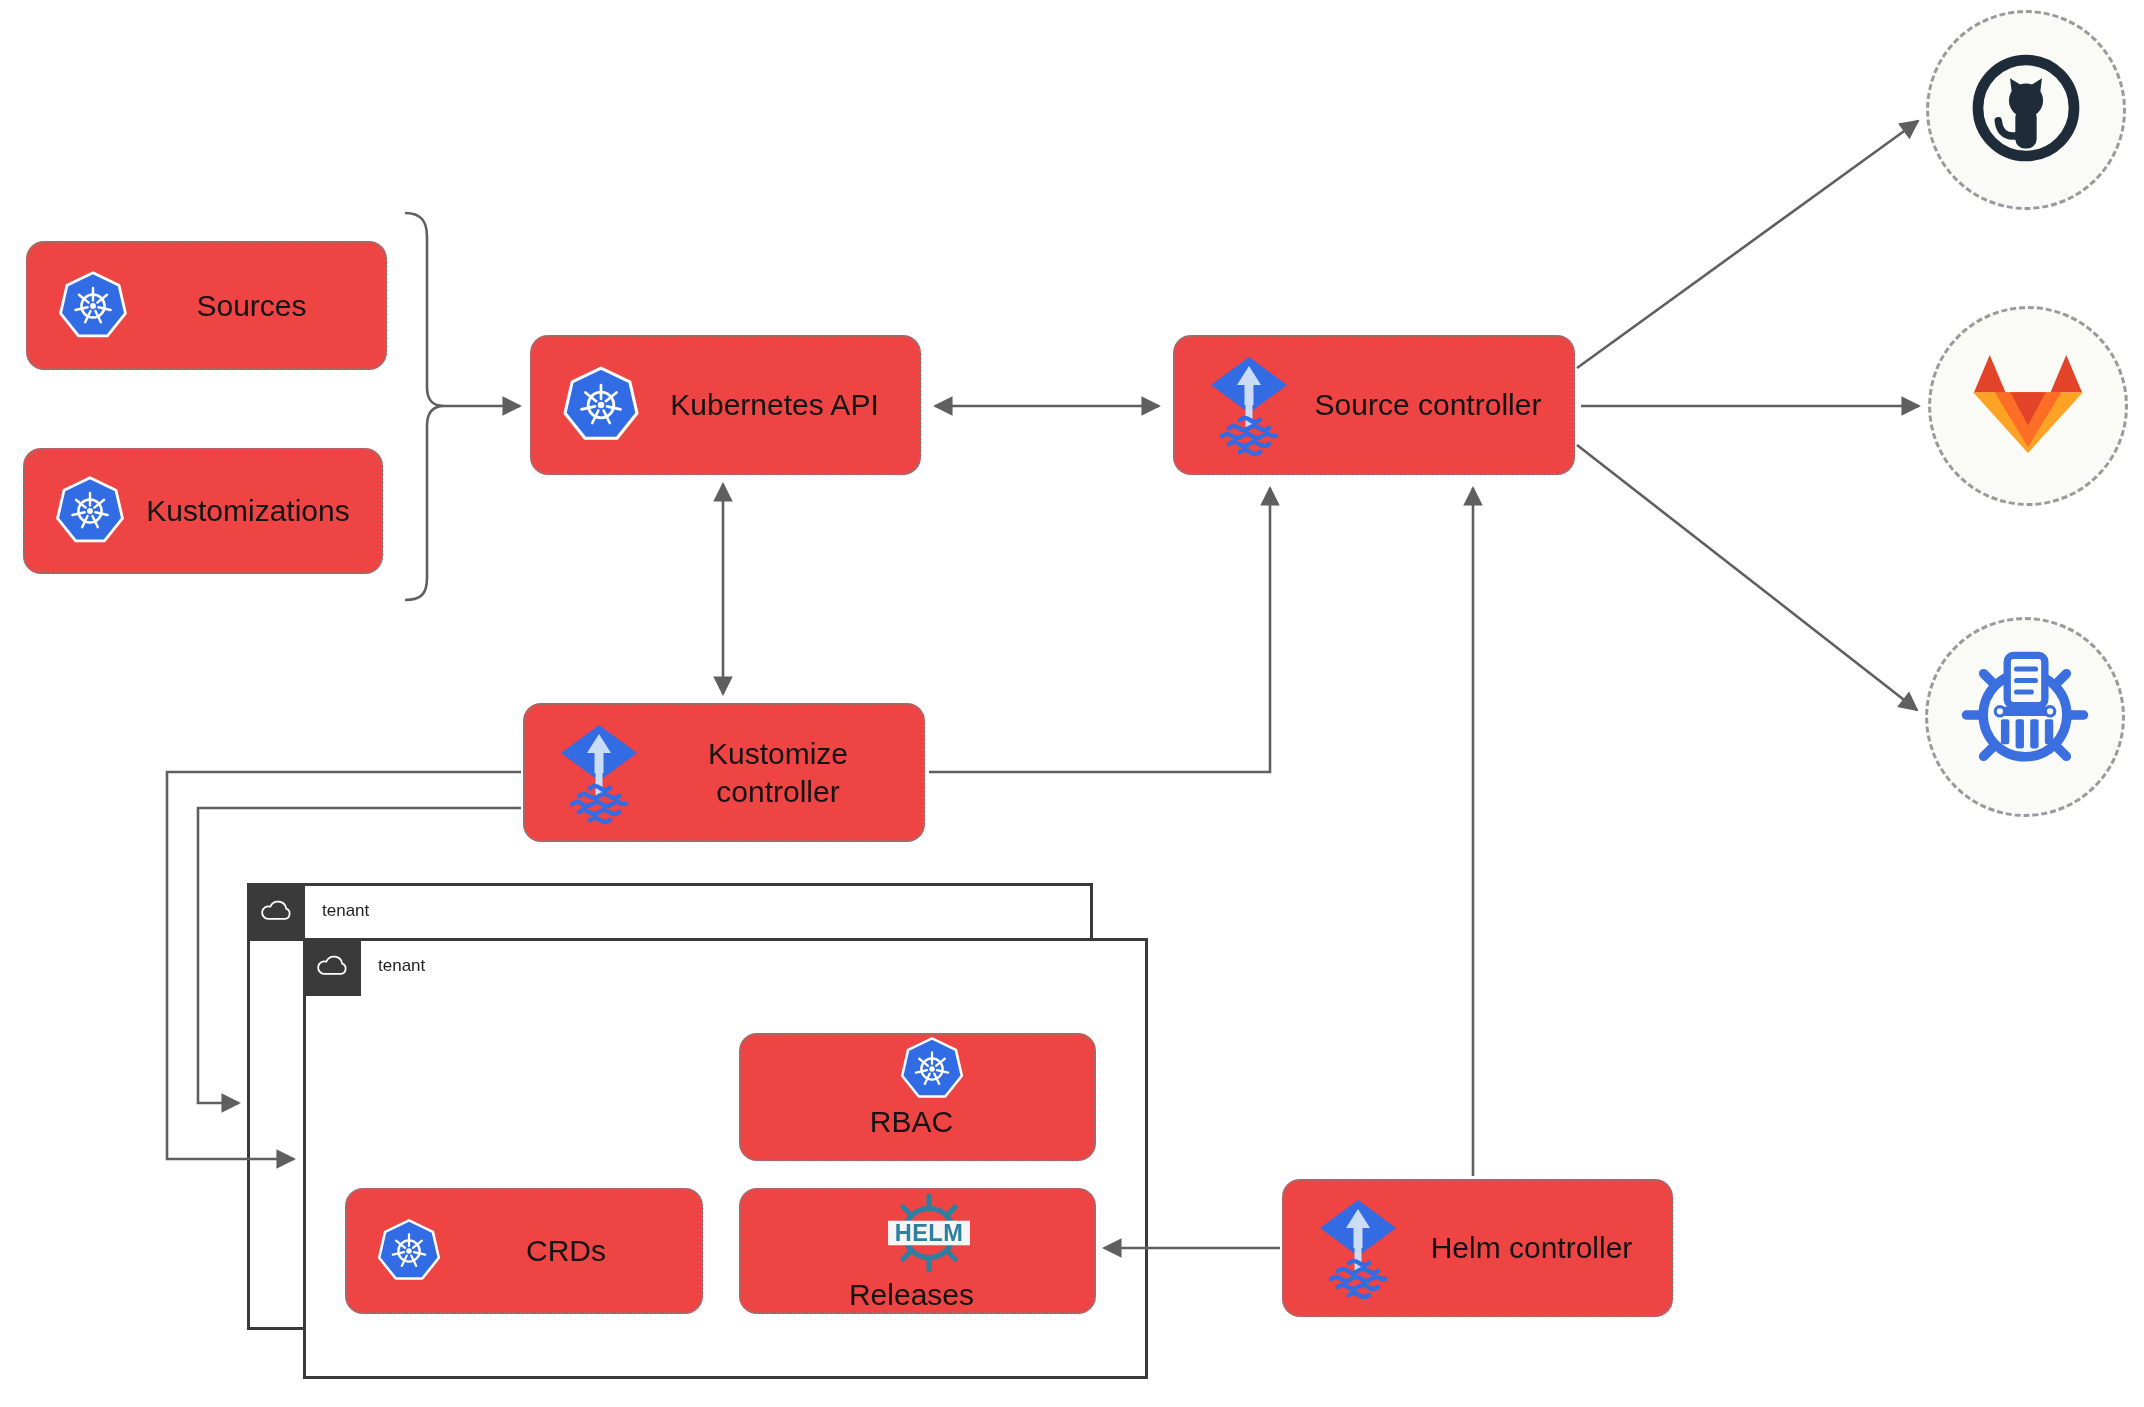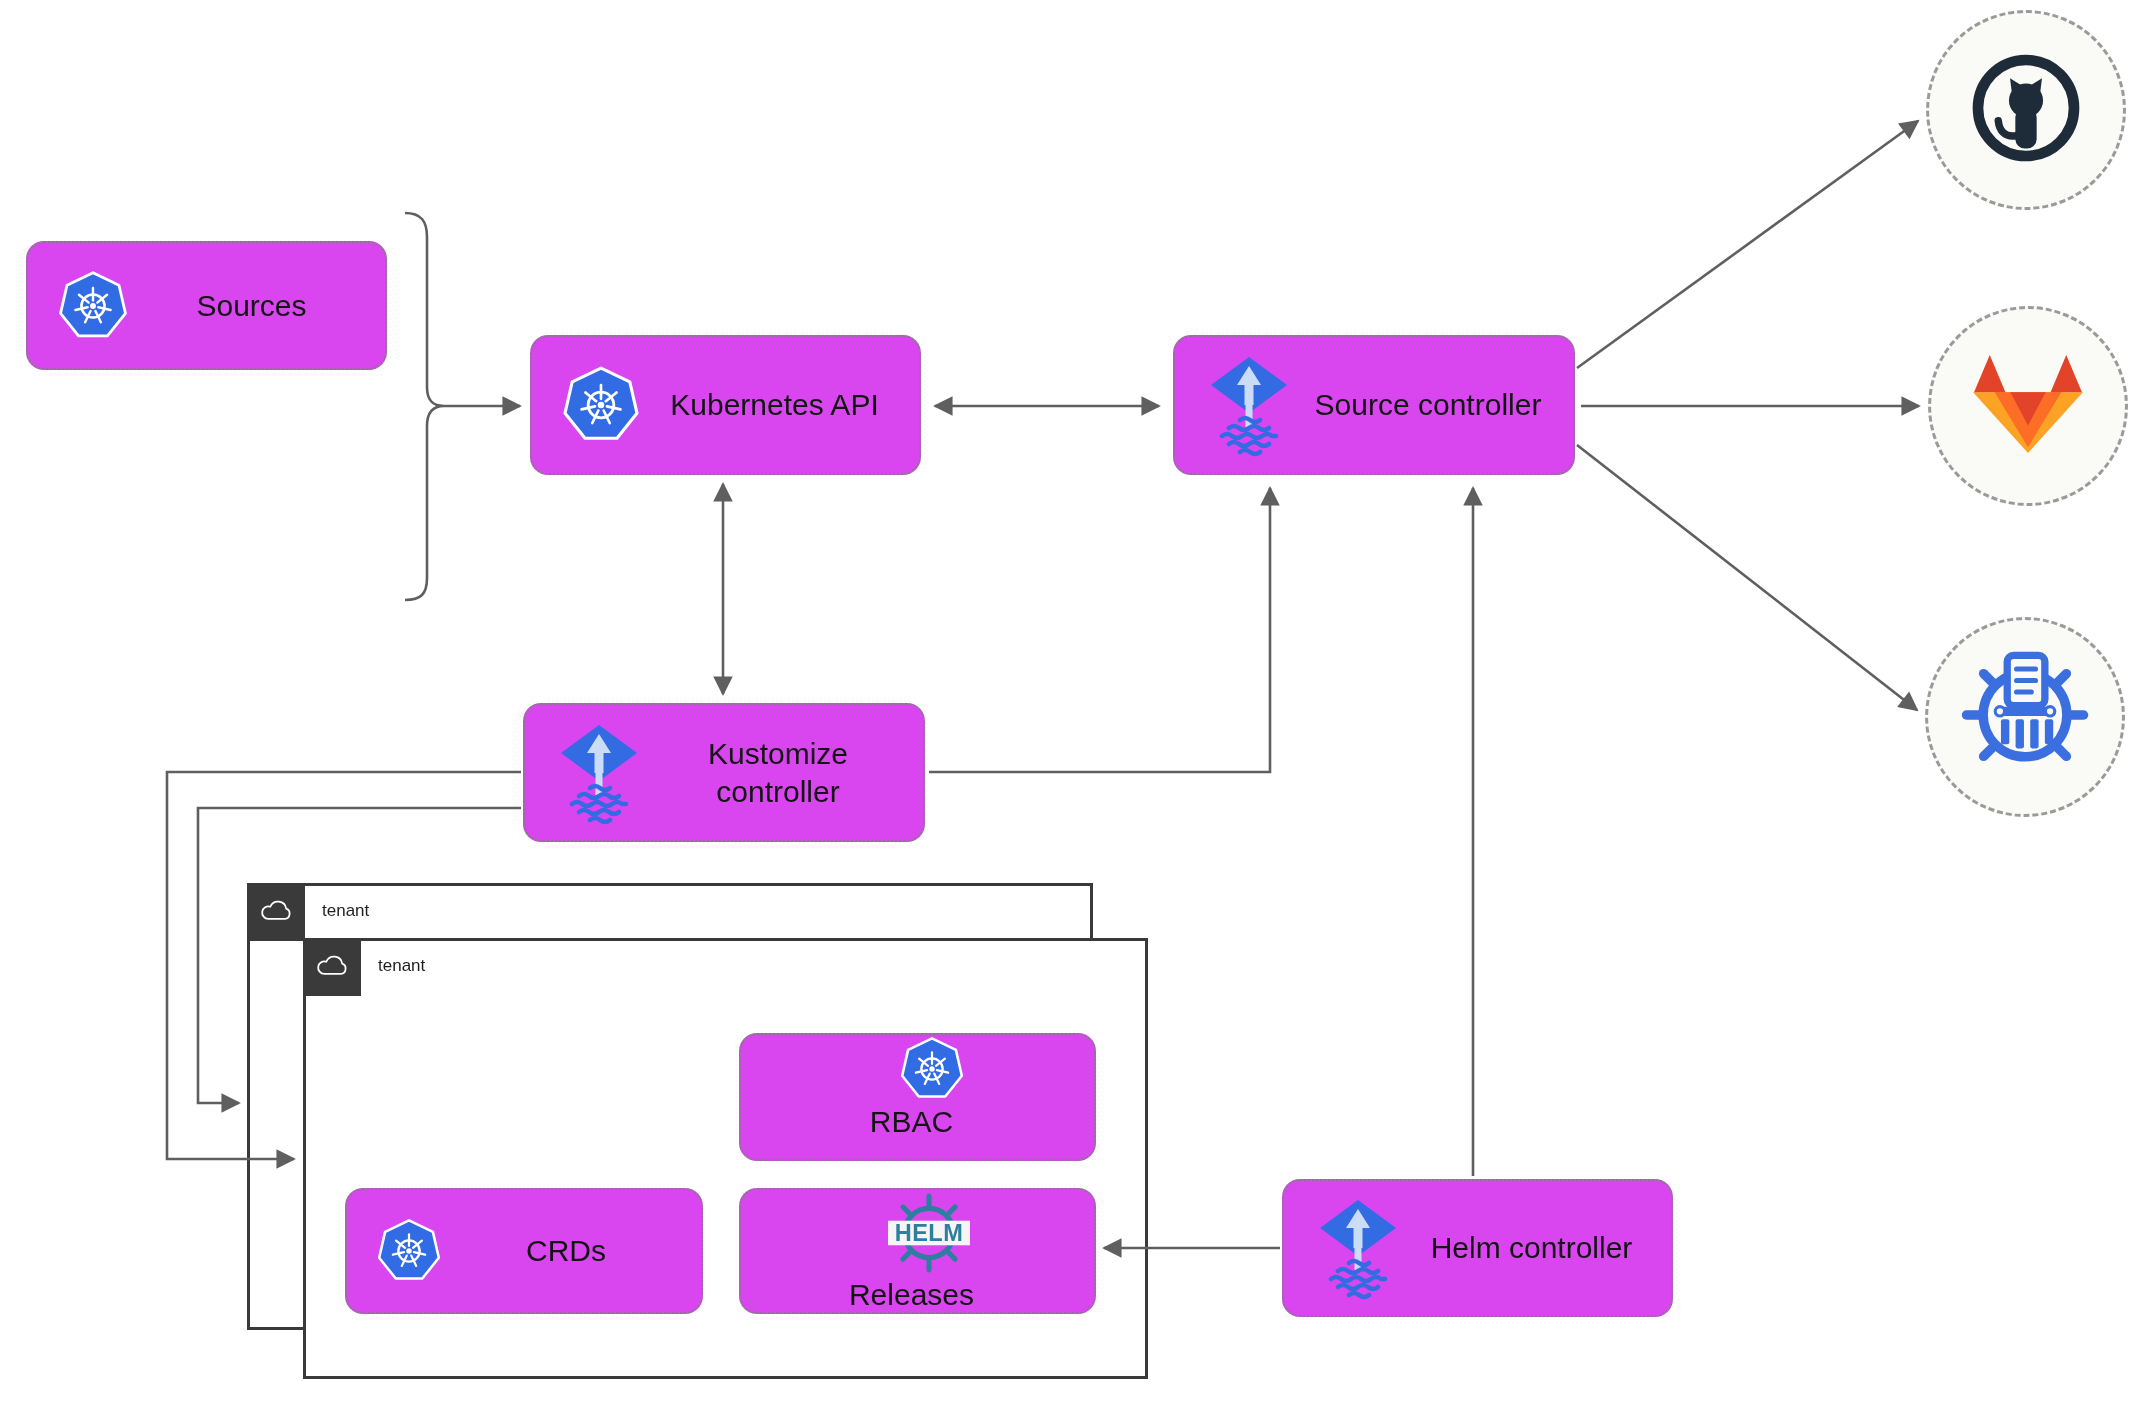--- a/index.html
+++ b/index.html
@@ -1,18 +1,18 @@
 <!DOCTYPE html>
 <html><head>
 <meta charset="utf-8">
 <style>
   html,body{margin:0;padding:0;background:#ffffff;}
   .stage{position:relative;width:2144px;height:1407px;background:#ffffff;overflow:hidden;
          font-family:"Liberation Sans",sans-serif;}
-  .node{position:absolute;box-sizing:border-box;background:#d946ef;
+  .node{position:absolute;box-sizing:border-box;background:#ef4444;
         border:2.5px dotted #7e7e7e;border-radius:18px;
         display:flex;align-items:center;z-index:3;}
   .node .lbl{flex:1;text-align:center;font-size:30px;line-height:1.25;color:#141414;padding-right:12px;}
   .icon-wrap{flex:0 0 auto;margin-left:28px;display:flex;align-items:center;justify-content:center;}
   .icon-wrap svg{display:block;}
   .tenant{position:absolute;box-sizing:border-box;background:#ffffff;border:3px solid #3a3a3a;}
   .tenant .tab{position:absolute;top:-3px;left:-3px;width:58px;height:58px;background:#3a3a3a;
                display:flex;align-items:center;justify-content:center;}
   .tenant .tlbl{position:absolute;left:72px;top:15px;font-size:17px;color:#1f1f1f;}
   .circle{position:absolute;width:200px;height:200px;border-radius:50%;
@@ -57,20 +57,39 @@
   <line x1="-5.8" y1="1.3" x2="-19" y2="4.3"></line>
   <line x1="-4.7" y1="-3.7" x2="-15.2" y2="-12.2"></line>
  </g>
  <circle r="12.5" fill="none" stroke="#fff" stroke-width="2.8"></circle>
  <circle r="3.2" fill="#fff"></circle>
 </svg>
       </span>
     <span class="lbl">Sources</span>
   </div>
 
+  <div class="node" style="left:23px;top:448px;width:360px;height:126px;">
+    <span class="icon-wrap" style="width:74px;height:74px;">
+        <svg viewBox="-40 -40 80 80" width="100%" height="100%">
+ <polygon points="0,-36 28.1,-22.5 35.1,8 15.6,32.4 -15.6,32.4 -35.1,8 -28.1,-22.5" fill="#326CE5" stroke="#fff" stroke-width="3" stroke-linejoin="round"></polygon>
+ <g stroke="#fff" stroke-width="2.6" stroke-linecap="round">
+  <line x1="0" y1="-6" x2="0" y2="-19.5"></line>
+  <line x1="4.7" y1="-3.7" x2="15.2" y2="-12.2"></line>
+  <line x1="5.8" y1="1.3" x2="19" y2="4.3"></line>
+  <line x1="2.6" y1="5.4" x2="8.5" y2="17.6"></line>
+  <line x1="-2.6" y1="5.4" x2="-8.5" y2="17.6"></line>
+  <line x1="-5.8" y1="1.3" x2="-19" y2="4.3"></line>
+  <line x1="-4.7" y1="-3.7" x2="-15.2" y2="-12.2"></line>
+ </g>
+ <circle r="12.5" fill="none" stroke="#fff" stroke-width="2.8"></circle>
+ <circle r="3.2" fill="#fff"></circle>
+</svg>
+      </span>
+    <span class="lbl">Kustomizations</span>
+  </div>
 
   <div class="node" style="left:530px;top:335px;width:391px;height:140px;justify-content:flex-end;">
     <span class="icon-wrap" style="width:82px;height:82px;">
         <svg viewBox="-40 -40 80 80" width="100%" height="100%">
  <polygon points="0,-36 28.1,-22.5 35.1,8 15.6,32.4 -15.6,32.4 -35.1,8 -28.1,-22.5" fill="#326CE5" stroke="#fff" stroke-width="3" stroke-linejoin="round"></polygon>
  <g stroke="#fff" stroke-width="2.6" stroke-linecap="round">
   <line x1="0" y1="-6" x2="0" y2="-19.5"></line>
   <line x1="4.7" y1="-3.7" x2="15.2" y2="-12.2"></line>
   <line x1="5.8" y1="1.3" x2="19" y2="4.3"></line>
   <line x1="2.6" y1="5.4" x2="8.5" y2="17.6"></line>

